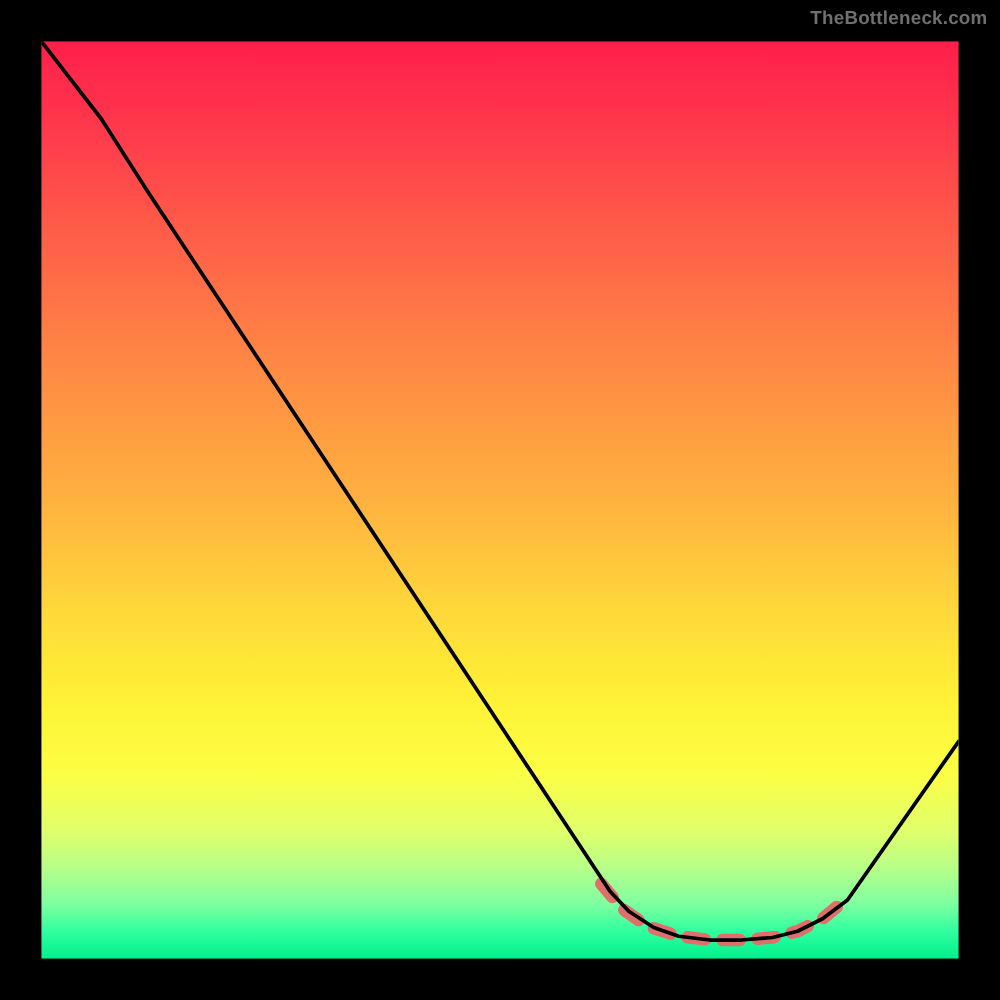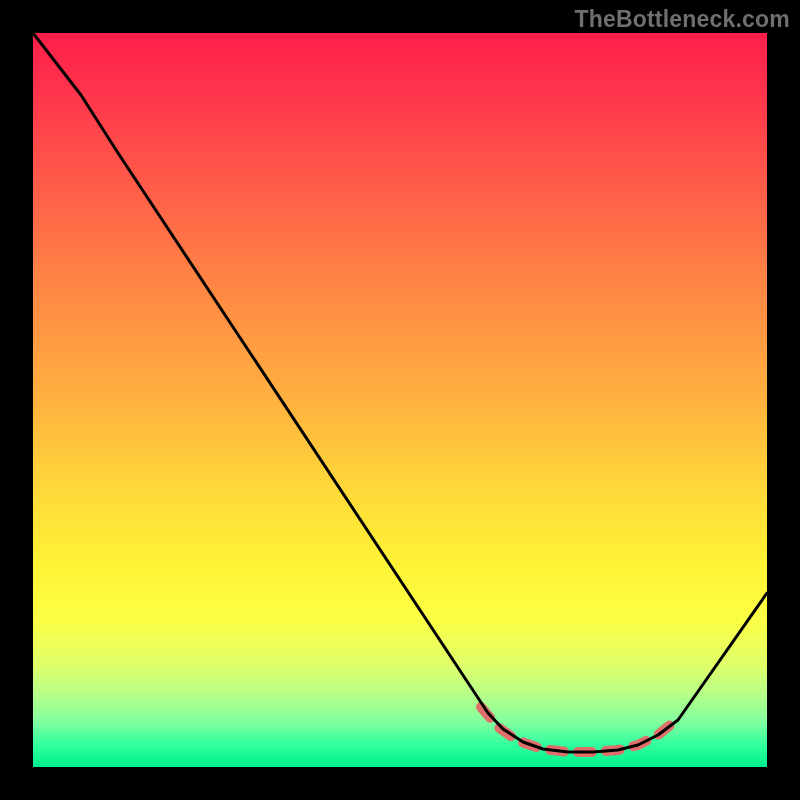--- a/index.html
+++ b/index.html
@@ -48,21 +48,21 @@
       #7fffa0 94%,
       #30ff9e 97%,
       #00f08c 100%
     );
   }
   .watermark {
     position: absolute;
     top: 6px;
     right: 10px;
     color: #6f6f6f;
-    font-size: 23px;
+    font-size: 15px;
     font-weight: 600;
     letter-spacing: 0.2px;
     user-select: none;
   }
   svg.curve {
     position: absolute;
     left: 0;
     top: 0;
     width: 100%;
     height: 100%;

